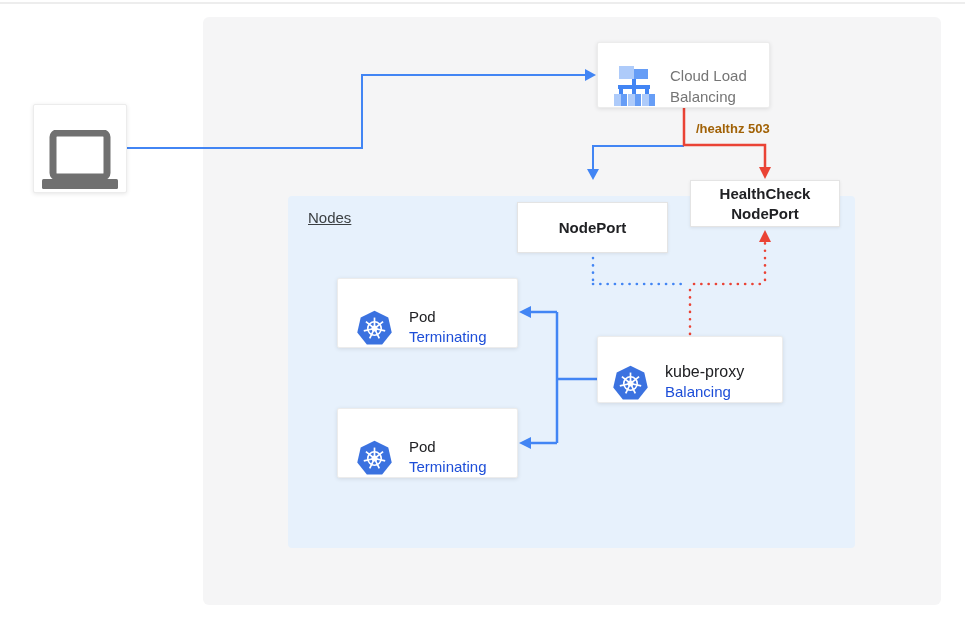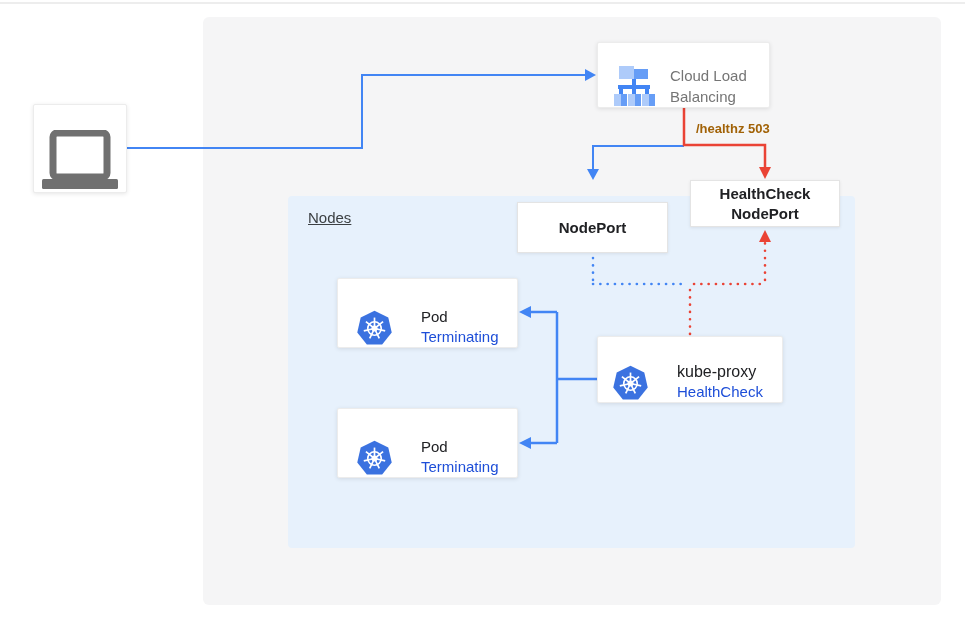--- a/index.html
+++ b/index.html
@@ -95,21 +95,21 @@
   }
   .nodeport-card { left: 517px; top: 182px; width: 151px; height: 51px; margin-top: 20px; }
   .hc-nodeport-card { left: 690px; top: 180px; width: 150px; height: 47px; padding: 16px 18px; }
   .k8s-card .title { font-size: 15px; color: #202124; line-height: 21px; }
   .k8s-card .subtitle { font-size: 15px; color: #1d4ed8; line-height: 20px; }
   .pod1-card { left: 337px; top: 278px; width: 181px; height: 70px; padding-left: 18px; }
   .pod2-card { left: 337px; top: 408px; width: 181px; height: 70px; padding-left: 18px; }
   .kproxy-card { left: 597px; top: 336px; width: 186px; height: 67px; padding-left: 14px; }
   .kproxy-card .title { font-size: 16px; }
   .k8s-card .textcol, .clb-card .textcol { display: block; }
-  .k8s-card .textcol { margin-left: 28px; }
+  .k8s-card .textcol { margin-left: 16px; }
 </style>
 </head>
 <body>
 
 <div class="stage">
 
   <div class="top-hairline"></div>
   <div class="canvas-panel"></div>
   <div class="nodes-panel"></div>
   <div class="nodes-label">Nodes</div>
@@ -237,17 +237,17 @@
         <line x1="22" y1="22" x2="34.7" y2="24.9"></line>
           <line x1="22" y1="22" x2="27.7" y2="33.7"></line>
         <line x1="22" y1="22" x2="16.3" y2="33.7"></line>
           <line x1="22" y1="22" x2="9.3" y2="24.9"></line>
         <line x1="22" y1="22" x2="11.8" y2="13.9"></line>
       </g>
       <circle cx="22" cy="22" r="3.6" fill="#ffffff"></circle>
     </svg>
     <div class="textcol">
       <div class="title">kube-proxy</div>
-      <div class="subtitle">HealthCheck</div>
+      <div class="subtitle">Balancing</div>
     </div>
   </div>
 
 </div>
 
 </body></html>

